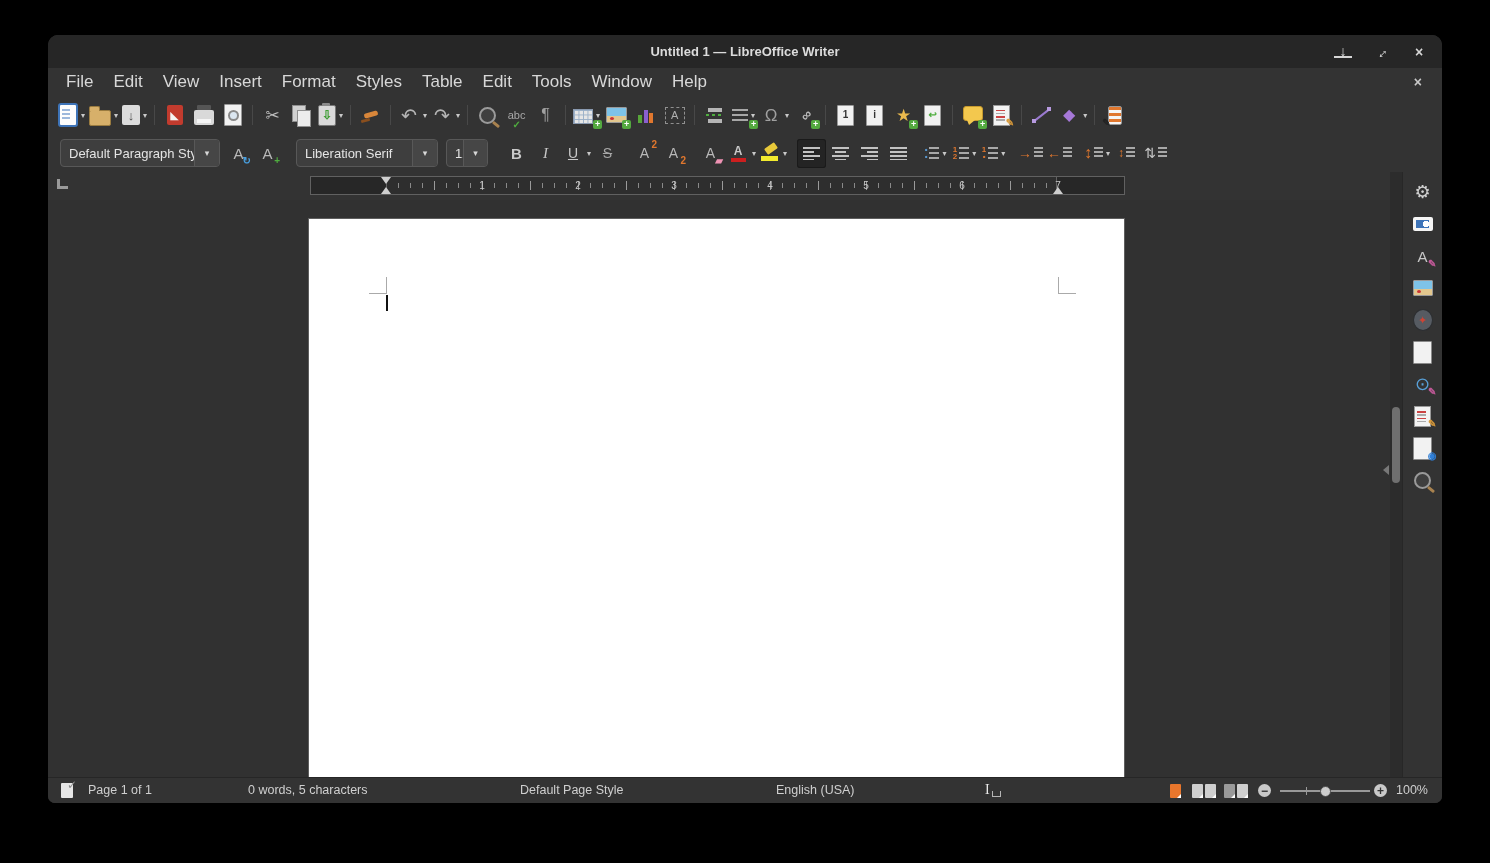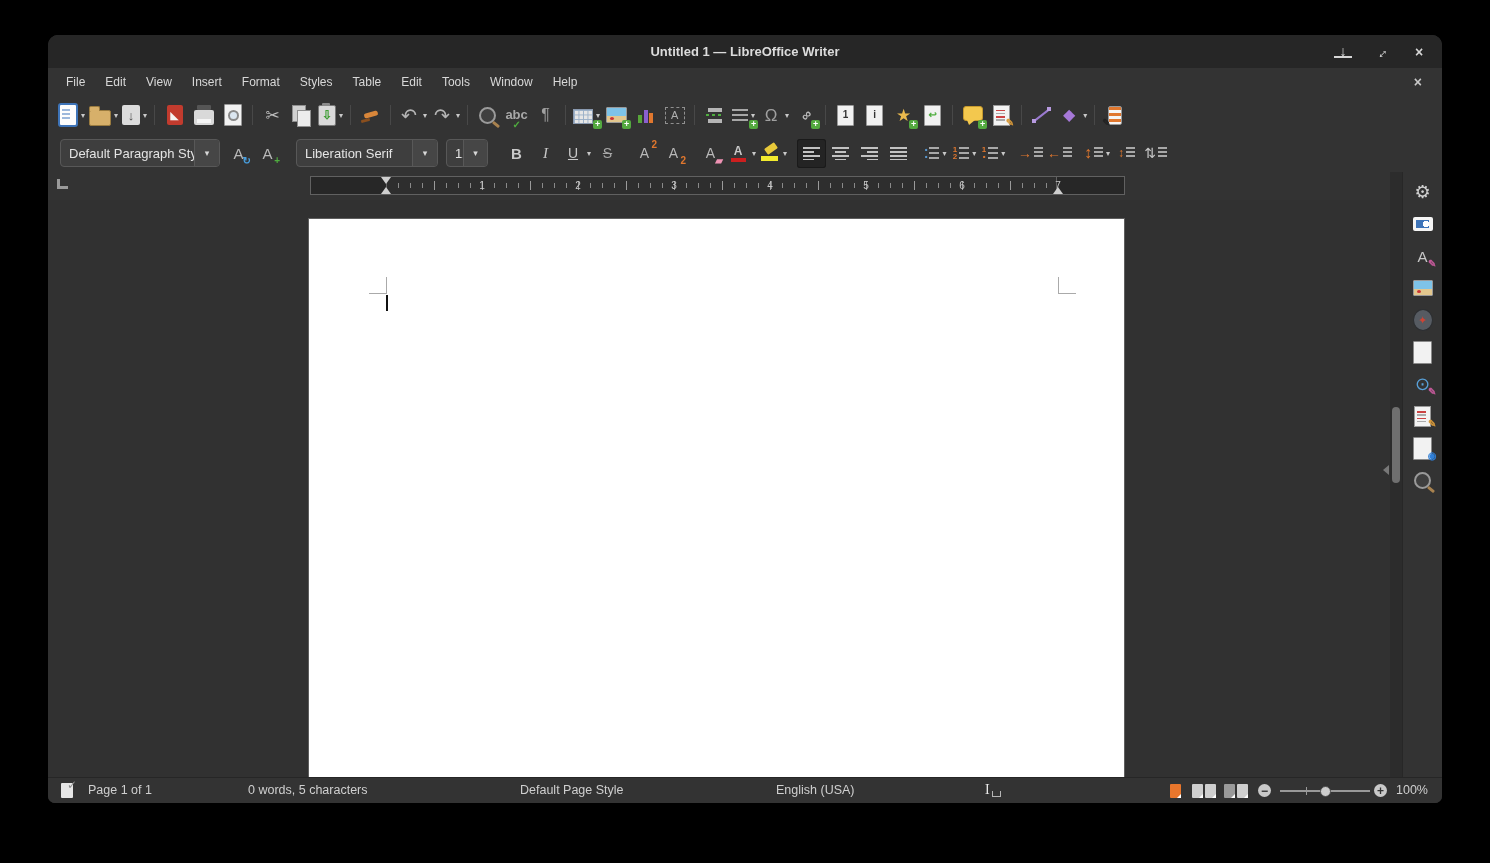--- a/index.html
+++ b/index.html
@@ -10,21 +10,21 @@
   .titlebar{height:33px;background:#262626;position:relative;flex:0 0 auto;}
   .title{position:absolute;left:0;right:0;top:0;height:33px;line-height:33px;text-align:center;
     color:#dcdcdc;font-size:13px;font-weight:bold;}
   .wctrls{position:absolute;right:14px;top:0;height:33px;display:flex;align-items:center;gap:20px;}
   .wbtn{color:#d6d6d6;font-size:14px;font-weight:bold;width:18px;height:18px;display:flex;
     align-items:center;justify-content:center;background:none;border:none;padding:0;}
   .wbtn.dlu{border-bottom:2px solid #d6d6d6;height:13px;}
   .wbtn.maxr{transform:rotate(-45deg);}
   
   .menubar{height:28px;background:#333;display:flex;align-items:center;padding-left:8px;flex:0 0 auto;}
-  .menu-item{color:#d8d8d8;font-size:12px;padding:4px 10px;background:none;border:none;}
+  .menu-item{color:#d8d8d8;font-size:17px;padding:4px 10px;background:none;border:none;}
   .menubar .mclose{margin-left:auto;margin-right:14px;color:#c8c8c8;font-size:14px;font-weight:bold;background:none;border:none;}
   
   .toolbar{background:#333;display:flex;align-items:center;padding-left:8px;flex:0 0 auto;}
   .tb-main{height:38px;}
   .tb-fmt{height:38px;}
   .tbtn{height:29px;min-width:29px;padding:0 2px;border-radius:3px;display:flex;align-items:center;
     justify-content:center;position:relative;background:none;border:none;}
   .tbtn.active{background:#242424;box-shadow:inset 0 0 0 1px #1a1a1a;}
   .sep{width:1px;height:20px;background:#484848;margin:0 5px;flex:0 0 auto;}
   .gap{flex:0 0 auto;height:1px;}
@@ -63,21 +63,21 @@
     font-size:12px;font-weight:bold;position:relative;}
   .pasteic::before{content:"";position:absolute;top:-3px;left:3px;width:8px;height:3px;background:#8a8a8a;border-radius:1px;}
   .brush{width:19px;height:19px;position:relative;}
   .brush::before{content:"";position:absolute;left:3px;top:6px;width:14px;height:5px;background:#d8863a;
     border-radius:2px;transform:rotate(-15deg);}
   .brush::after{content:"";position:absolute;left:0;top:13px;width:9px;height:3px;background:#8a4f1e;
     border-radius:1px;transform:rotate(-15deg);}
   .mag{width:13px;height:13px;border:2px solid #9a9a9a;border-radius:50%;position:relative;background:rgba(255,255,255,.06);}
   .mag::after{content:"";position:absolute;right:-6px;bottom:-4px;width:8px;height:3px;background:#a8824f;
     transform:rotate(40deg);border-radius:1px;}
-  .abc{flex-direction:column;font-size:13px;line-height:8px;color:#a8a8a8;font-weight:bold;}
+  .abc{flex-direction:column;font-size:11px;line-height:8px;color:#a8a8a8;font-weight:normal;}
   .gridic{width:18px;height:13px;border:1px solid #8a9ab0;background-color:#e6e6e6;
     background-image:linear-gradient(#9ab0c8 1px,transparent 1px),linear-gradient(90deg,#9ab0c8 1px,transparent 1px);
     background-size:4.5px 4.5px;margin-top:2px;}
   .imgic{width:19px;height:14px;border:1px solid #999;border-radius:1px;
     background:linear-gradient(#7ec3e8 0 55%,#e2c78e 55% 100%);position:relative;}
   .imgic::after{content:"";position:absolute;left:3px;bottom:2px;width:4px;height:3px;background:#cc3333;border-radius:50%;}
   .chart{width:17px;height:15px;background:
     linear-gradient(#57a639,#57a639) 1px bottom/4px 8px no-repeat,
     linear-gradient(#8a5fd0,#8a5fd0) 6.5px bottom/4px 13px no-repeat,
     linear-gradient(#e0772e,#e0772e) 12px bottom/4px 10px no-repeat;}

